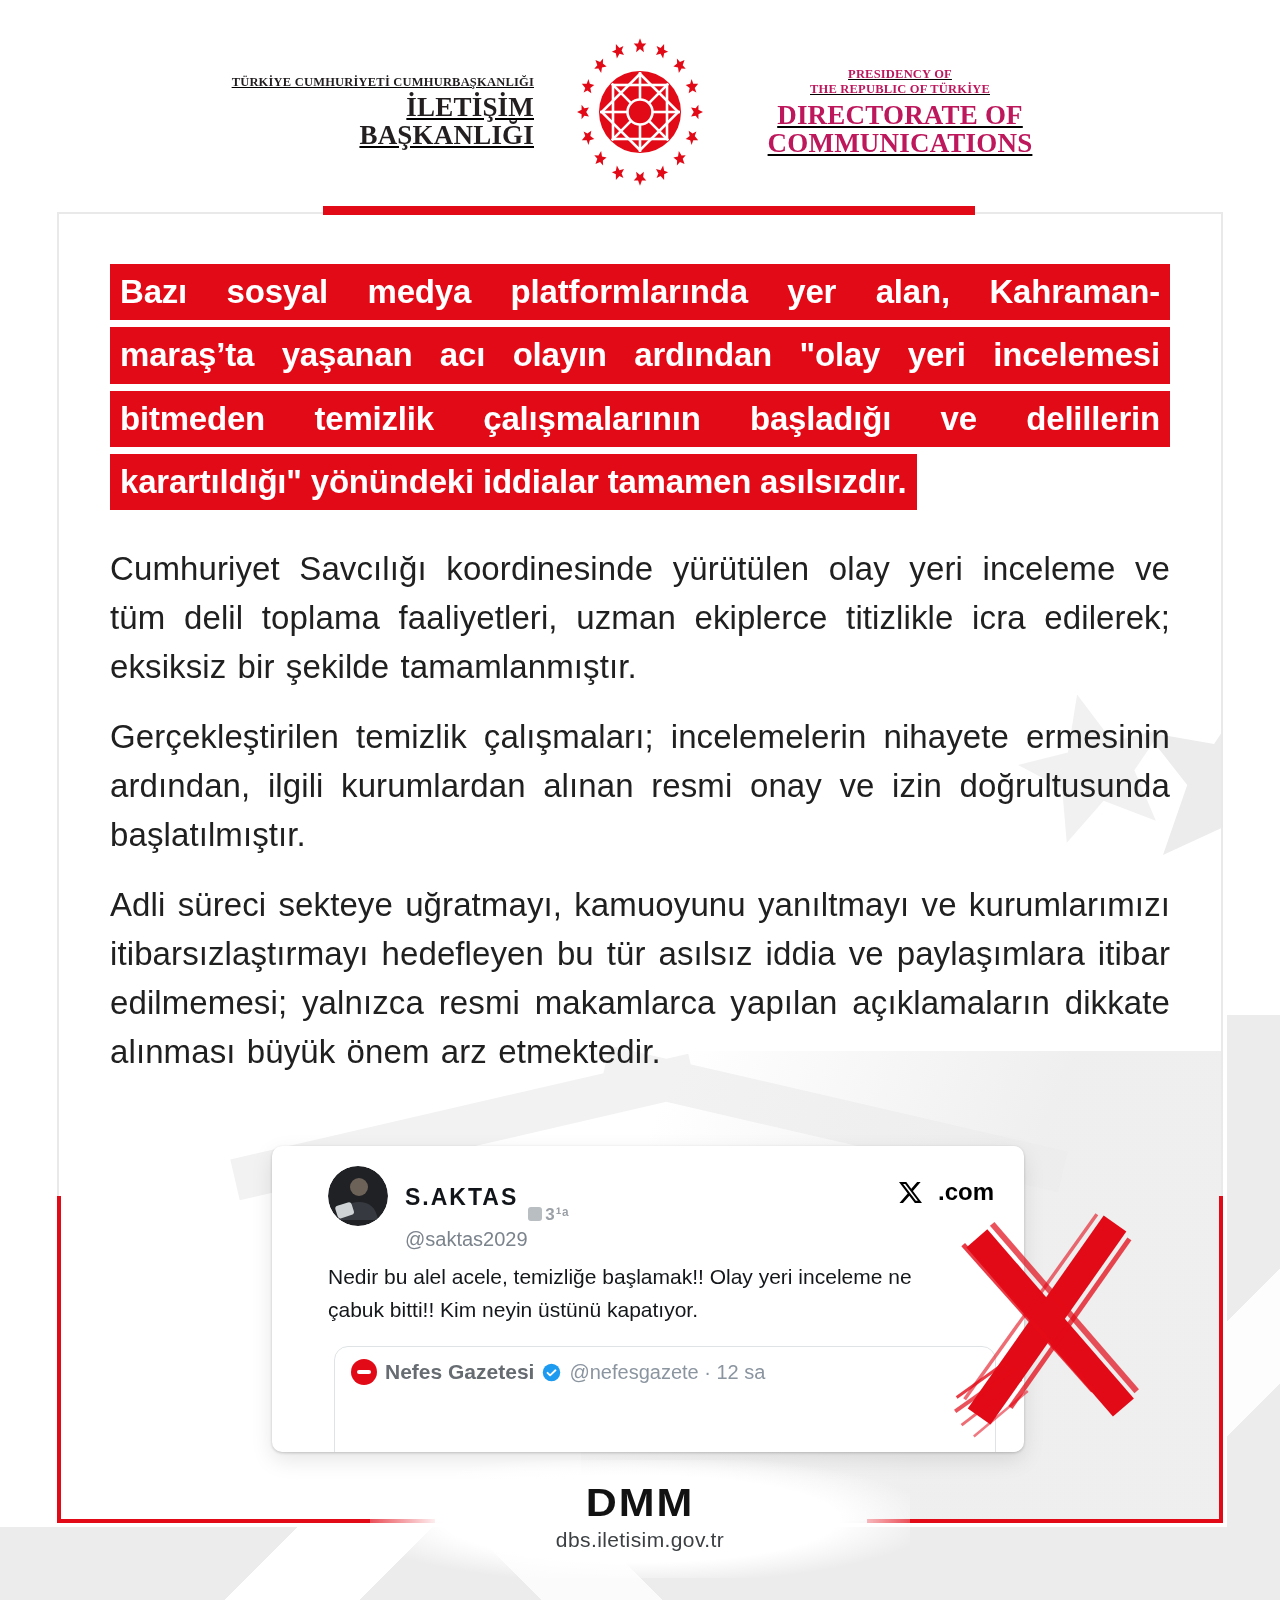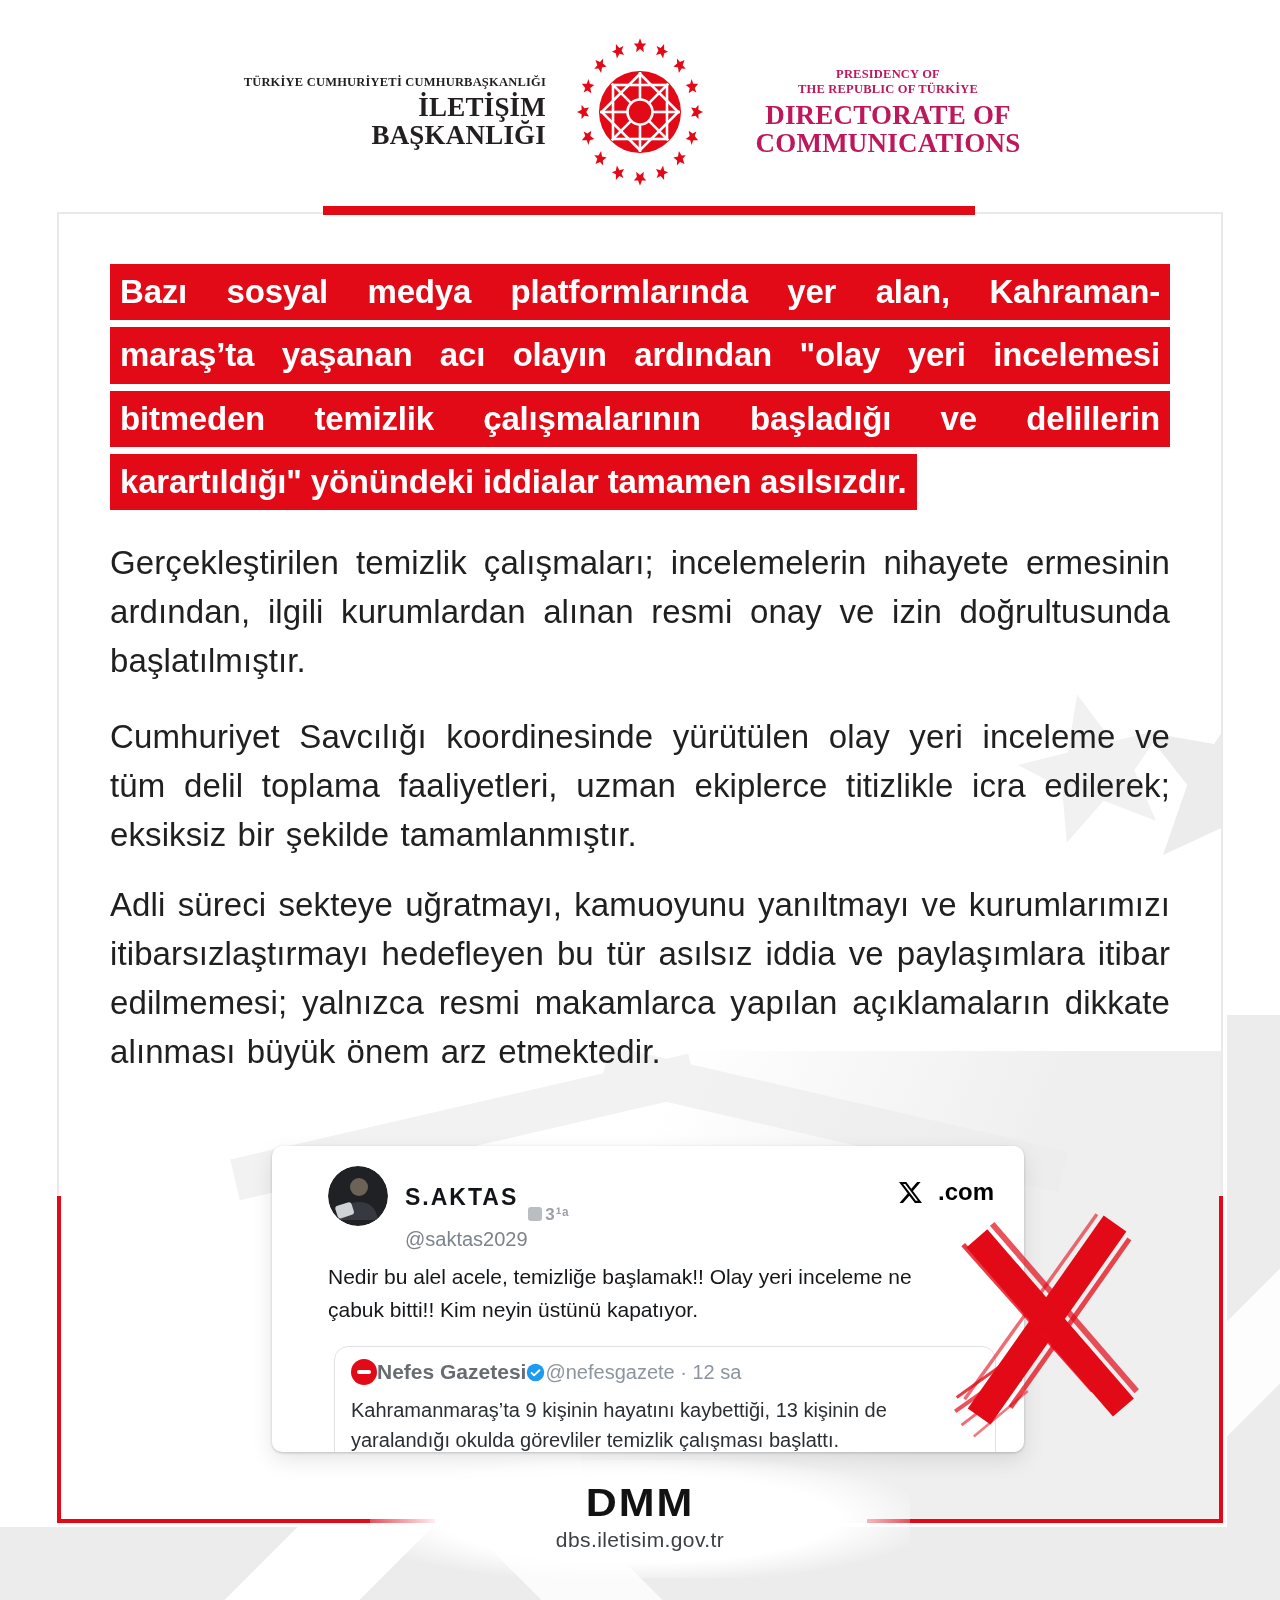--- a/index.html
+++ b/index.html
@@ -23,21 +23,21 @@
   .wm-bottom{
     position:absolute;left:0;top:1527px;width:1280px;height:73px;z-index:0;
     background-color:var(--wm);
     background-image:
       linear-gradient(45deg, transparent 40%, #fbfbfb 40%, #fbfbfb 49%, transparent 49%),
       linear-gradient(-45deg, transparent 68%, #ffffff 68%, #ffffff 78%, transparent 78%);
   }
   
   .header{
     position:absolute;left:0;right:0;top:30px;z-index:2;
-    display:flex;justify-content:center;align-items:center;gap:18px;
+    display:flex;justify-content:center;align-items:center;gap:30px;text-decoration:underline;
   }
   .wordmark-left{width:308px;text-align:right;color:#231f20;font-family:"Liberation Serif", serif;}
   .wordmark-right{width:308px;text-align:center;color:#be185d;font-family:"Liberation Serif", serif;}
   .wm-small{font-size:12.5px;font-weight:bold;letter-spacing:.2px;line-height:1.25;}
   .wm-big{font-size:27px;font-weight:bold;line-height:1.04;margin-top:3px;letter-spacing:.2px;}
   .emblem{width:152px;height:164px;flex:0 0 auto;}
   
   .card{
     position:absolute;left:57px;top:212px;width:1166px;height:1311px;z-index:1;
     background:#ffffff;border:2px solid var(--border-gray);
@@ -92,21 +92,21 @@
   .badge-sq{display:inline-block;width:14px;height:14px;background:#b9bec3;border-radius:3px;margin-right:3px;vertical-align:-1px;}
   .t-handle{font-size:20px;color:#7b838c;margin-top:3px;}
   .t-spacer{flex:1;}
   .xcom{display:flex;align-items:center;gap:16px;padding-top:12px;}
   .xcom-text{font-size:24px;font-weight:bold;color:#000;}
   .t-text{margin-top:9px;font-size:21px;line-height:33px;color:#14171a;padding-right:46px;}
   .quoted{
     margin-top:20px;margin-left:6px;width:662px;height:150px;
     border:1.5px solid #dfe3e6;border-radius:14px;padding:12px 16px;
   }
-  .q-head{display:flex;align-items:center;}
+  .q-head{display:flex;align-items:center;gap:8px;}
   .q-avatar{width:26px;height:26px;border-radius:50%;background:var(--red);position:relative;flex:0 0 auto;}
   .q-avatar::after{content:"";position:absolute;left:6px;top:11px;width:14px;height:4px;border-radius:2px;background:#fff;}
   .q-name{font-size:21px;font-weight:bold;color:#666c72;}
   .q-meta{font-size:20px;color:#8b95a0;}
   .q-text{margin-top:10px;font-size:20px;line-height:30px;color:#2a2f33;}
   
   .reject-x{position:absolute;left:950px;top:1198px;width:198px;height:242px;z-index:5;}
   
   .footer{
     position:absolute;left:50%;top:1478px;transform:translateX(-50%);
@@ -204,22 +204,22 @@
 
   <div class="content">
 
     <div class="headline">
       <div class="hl-bar hl-block">Bazı sosyal medya platformlarında yer alan, Kahraman-</div>
       <div class="hl-bar hl-block">maraş’ta yaşanan acı olayın ardından "olay yeri incelemesi</div>
       <div class="hl-bar hl-block">bitmeden temizlik çalışmalarının başladığı ve delillerin</div>
       <div><span class="hl-bar hl-inline">karartıldığı" yönündeki iddialar tamamen asılsızdır.</span></div>
     </div>
 
+    <p class="para p1">Cumhuriyet Savcılığı koordinesinde yürütülen olay yeri inceleme ve tüm delil toplama faaliyetleri, uzman ekiplerce titizlikle icra edilerek; eksiksiz bir şekilde tamamlanmıştır.</p>
     <p class="para p2">Gerçekleştirilen temizlik çalışmaları; incelemelerin nihayete ermesinin ardından, ilgili kurumlardan alınan resmi onay ve izin doğrultusunda başlatılmıştır.</p>
-    <p class="para p1">Cumhuriyet Savcılığı koordinesinde yürütülen olay yeri inceleme ve tüm delil toplama faaliyetleri, uzman ekiplerce titizlikle icra edilerek; eksiksiz bir şekilde tamamlanmıştır.</p>
     <p class="para p3">Adli süreci sekteye uğratmayı, kamuoyunu yanıltmayı ve kurumlarımızı itibarsızlaştırmayı hedefleyen bu tür asılsız iddia ve paylaşımlara itibar edilmemesi; yalnızca resmi makamlarca yapılan açıklamaların dikkate alınması büyük önem arz etmektedir.</p>
   </div>
 
   <div class="tweet">
     <div class="tweet-head">
       <div class="avatar">
         <svg viewBox="0 0 60 60" width="60" height="60">
           <circle cx="30" cy="30" r="30" fill="#1f2125"></circle>
           <circle cx="31" cy="21" r="9" fill="#6d6258"></circle>
           <path d="M11 54c2-13 10-18 20-18s17 5 19 18z" fill="#36393f"></path>
@@ -247,21 +247,20 @@
     <div class="quoted">
       <div class="q-head">
         <span class="q-avatar"></span>
         <span class="q-name">Nefes Gazetesi</span>
         <svg width="19" height="19" viewBox="0 0 24 24">
           <circle cx="12" cy="12" r="11" fill="#1d9bf0"></circle>
           <path d="M7 12.4l3.2 3.2L17 9.2" stroke="#fff" stroke-width="2.4" fill="none" stroke-linecap="round" stroke-linejoin="round"></path>
         </svg>
         <span class="q-meta">@nefesgazete · 12 sa</span>
       </div>
-      <div class="q-text">Kahramanmaraş’ta 9 kişinin hayatını kaybettiği, 13 kişinin de yaralandığı okulda görevliler temizlik çalışması başlattı.</div>
     </div>
   </div>
 </div>
 
 <svg class="reject-x" viewBox="0 0 200 240">
   <g transform="rotate(-2 100 120)" stroke="#e30a17" fill="none" stroke-linecap="butt">
     <line x1="30" y1="36" x2="172" y2="212" stroke-width="28"></line>
     <line x1="170" y1="26" x2="26" y2="216" stroke-width="28"></line>
     <line x1="16" y1="42" x2="142" y2="194" stroke-width="5" opacity=".8"></line>
     <line x1="46" y1="22" x2="186" y2="196" stroke-width="6" opacity=".7"></line>

